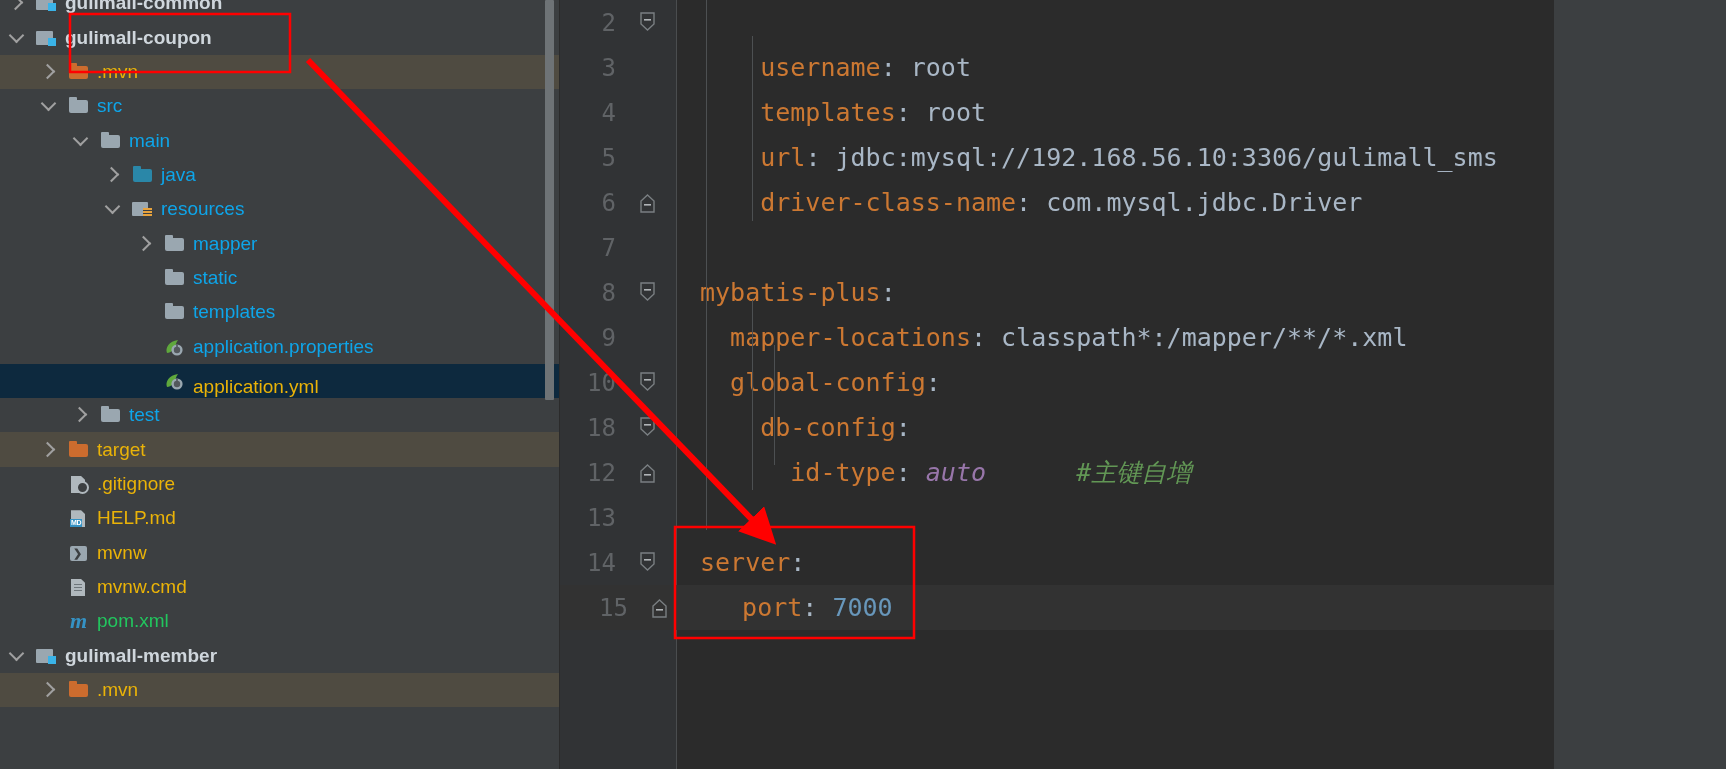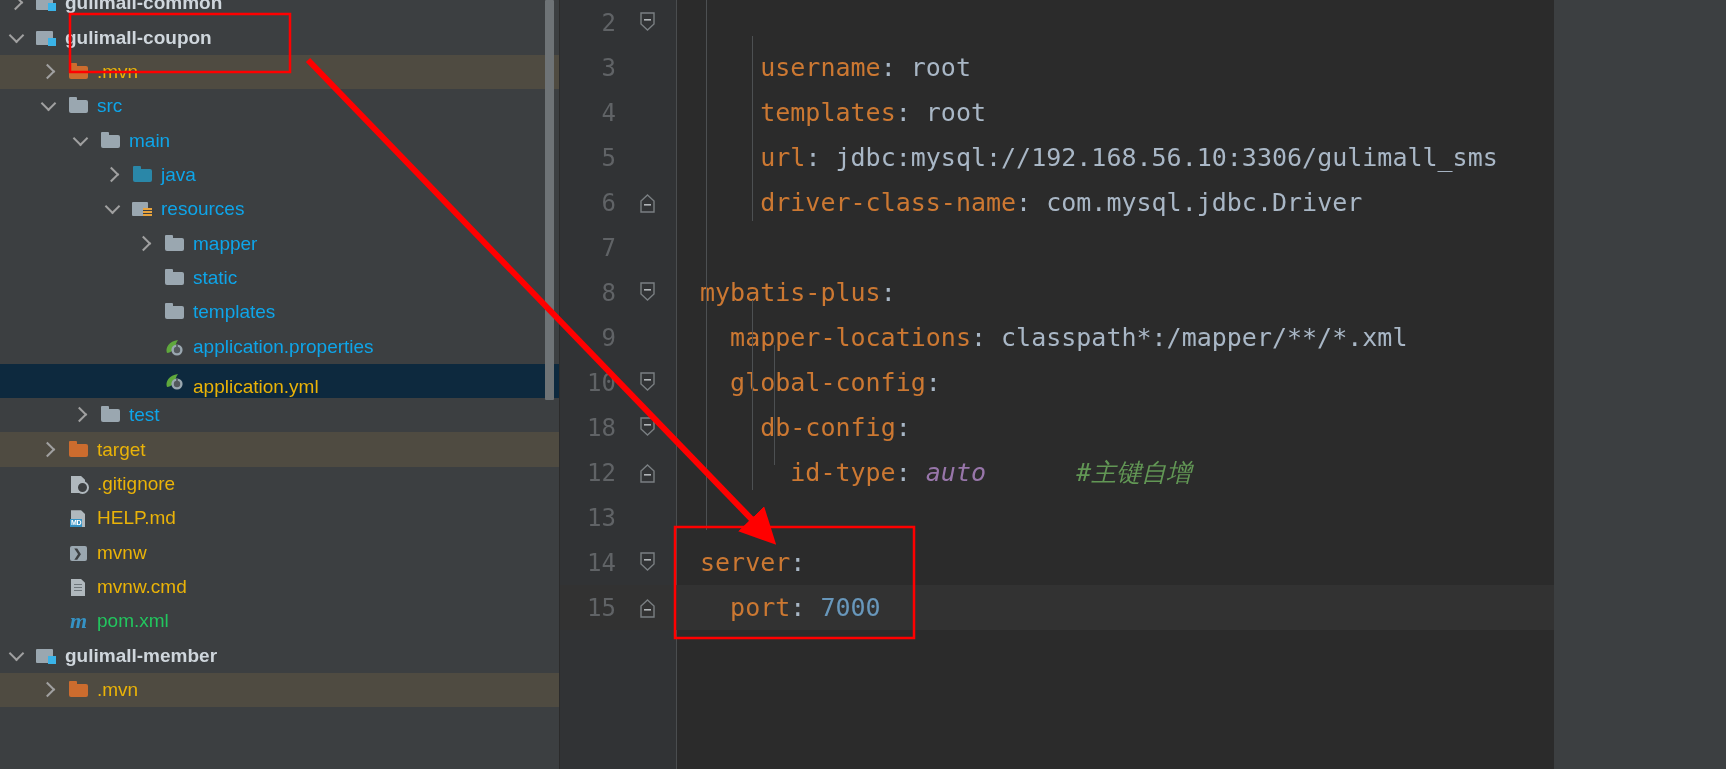--- a/index.html
+++ b/index.html
@@ -158,21 +158,21 @@
   }
   .ed-line {
     position: relative;
     height: 45px;
     display: flex;
     align-items: center;
     white-space: pre;
     font-family: "DejaVu Sans Mono", monospace;
     font-size: 25px;
   }
-  .ed-line.current { background: #323232; }
+  .ed-line.current { background: #323232; padding-left: 12px; }
   .gutter-num {
     flex: 0 0 60px;
     text-align: right;
     color: #606366;
     font-family: "DejaVu Sans Mono", monospace;
     font-size: 24px;
     padding-right: 4px;
   }
   .fold-col {
     flex: 0 0 56px;

